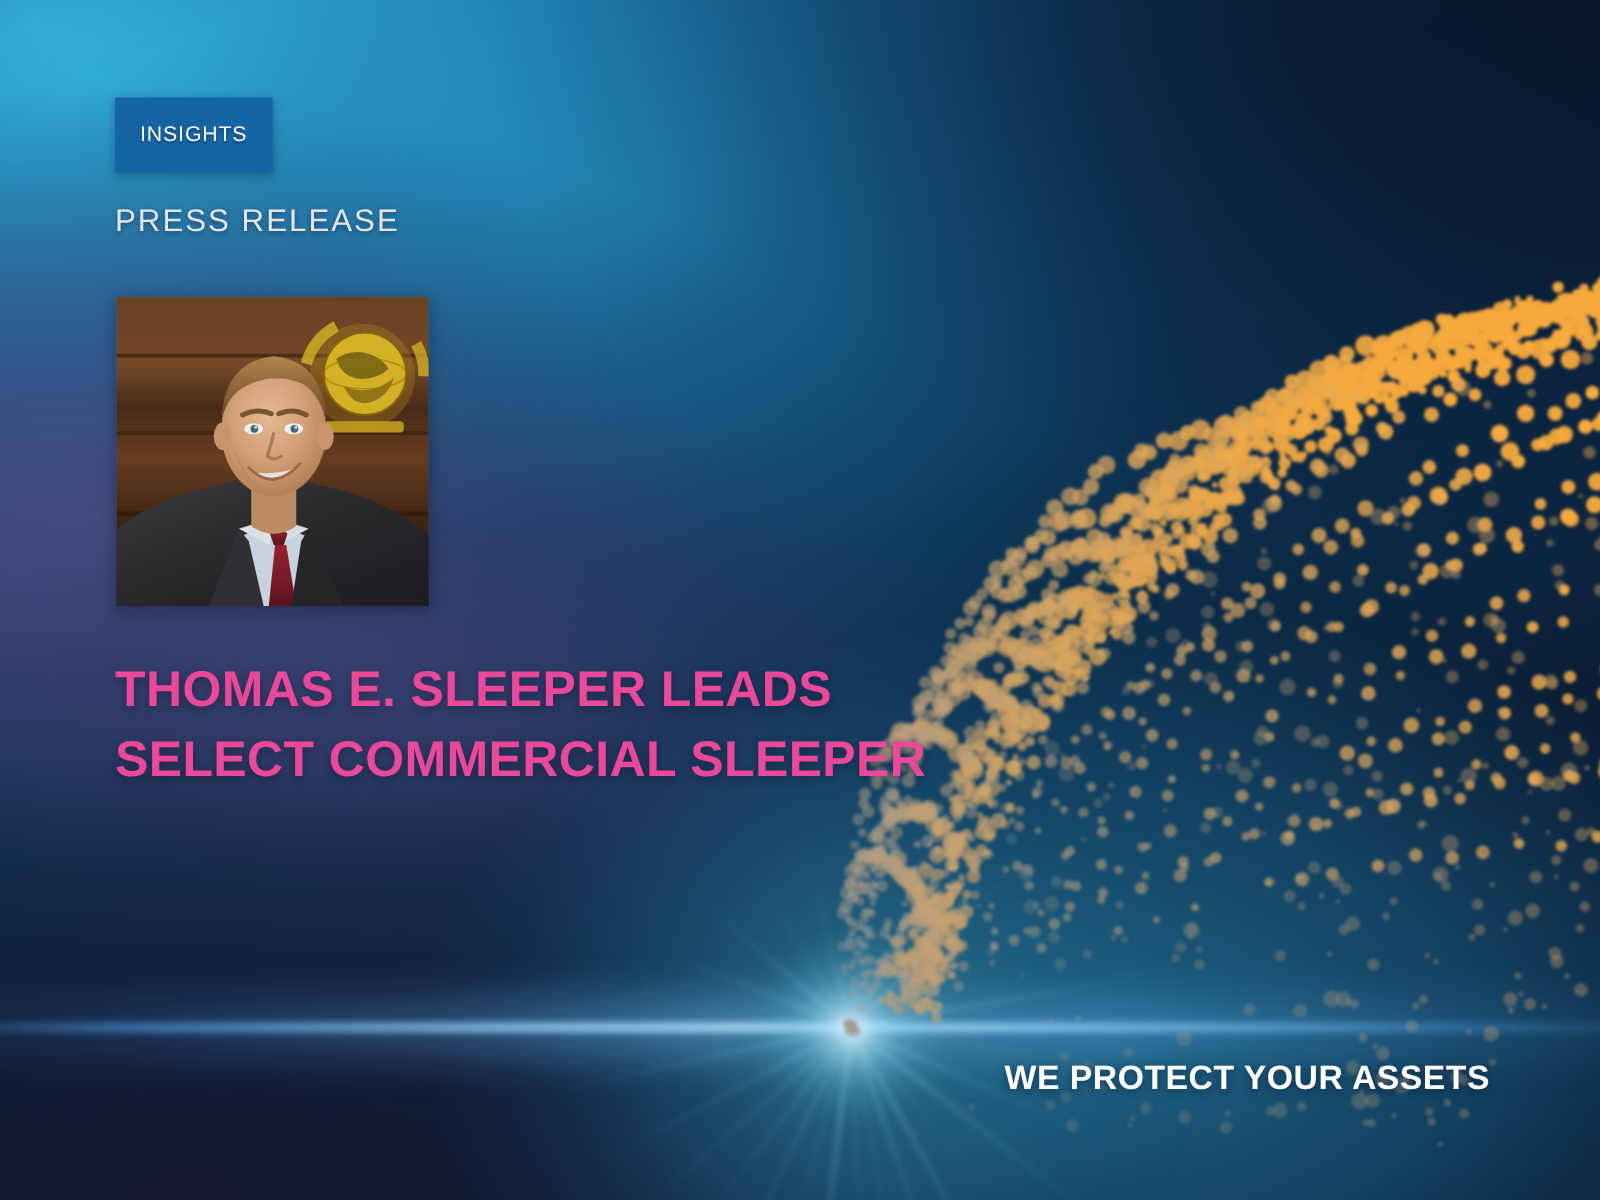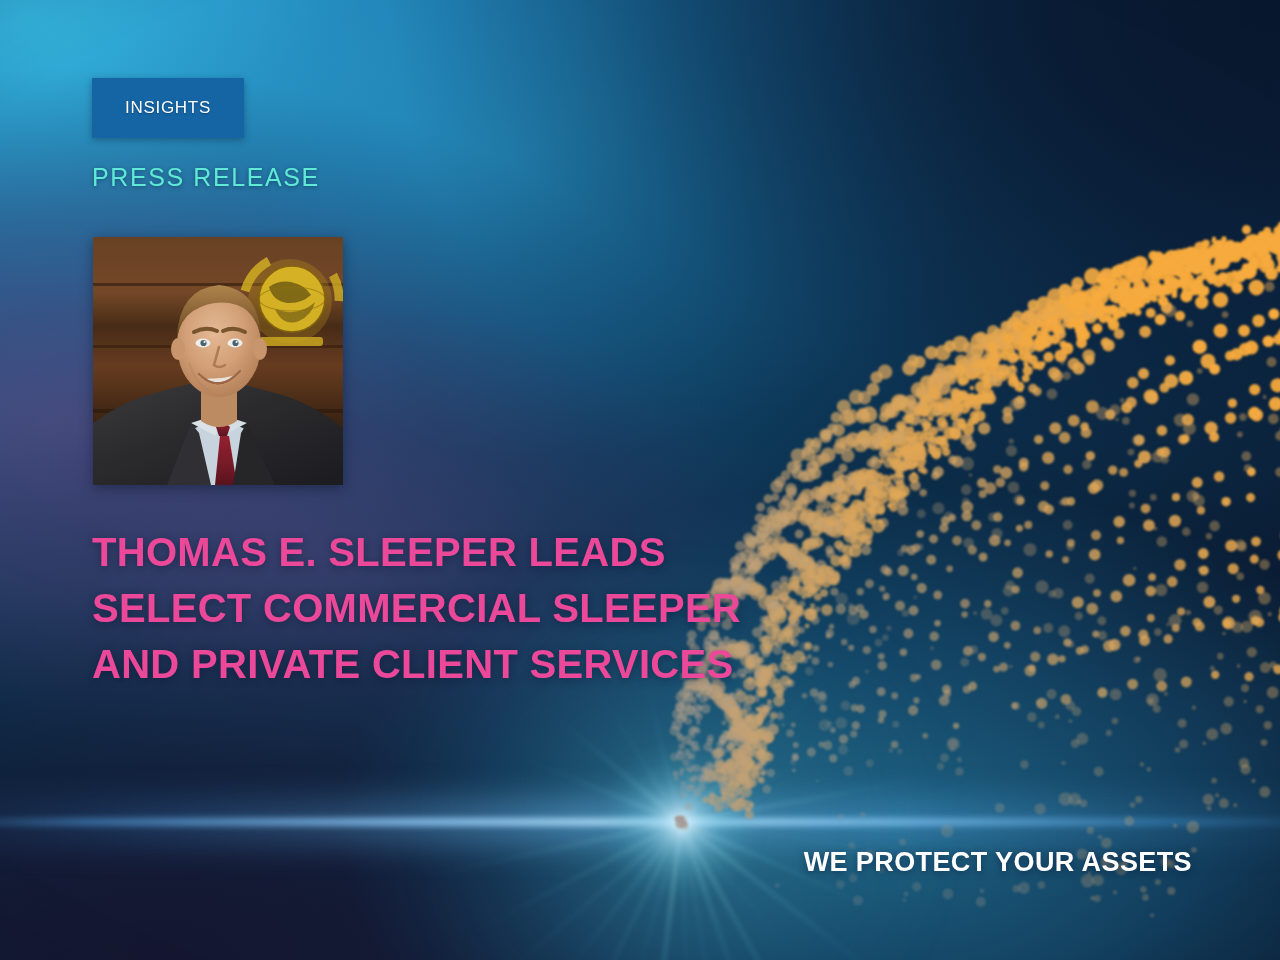--- a/index.html
+++ b/index.html
@@ -131,37 +131,37 @@
   .sphere-wrap {
     position:absolute; inset:0;
     pointer-events:none;
   }
   .sphere-wrap svg { display:block; width:1280px; height:960px; }
 
   
   .badge {
     position:absolute;
     left:92px; top:78px;
-    width:152px; height:60px;
+    width:126px; height:60px;
     background:#1565a5;
     display:flex; align-items:center; justify-content:center;
     box-shadow:0 2px 7px rgba(3,20,40,0.34);
   }
   .badge-label {
     color:#ffffff;
     font-size:17px;
     letter-spacing:0.7px;
     font-weight:400;
     text-shadow:0 1px 2px rgba(0,20,45,0.40);
   }
 
   .kicker {
     position:absolute;
     left:92px; top:163px;
-    color:#5eead4;
+    color:#e5e5e5;
     font-size:25px;
     font-weight:500;
     letter-spacing:1.6px;
     text-shadow:0 1px 4px rgba(0,22,48,0.45);
   }
 
   .portrait {
     position:absolute;
     left:93px; top:237px;
     width:250px; height:248px;
@@ -2426,20 +2426,19 @@
 
       <path d="M96 126 q8 26 30 32" stroke="#c2895f" stroke-width="2" fill="none" opacity="0.45"></path>
 
       <rect x="0" y="0" width="250" height="248" fill="#2a1a0c" opacity="0.07"></rect>
     </svg>
   </div>
 
   <div class="headline">
     <span class="hl-line">THOMAS E. SLEEPER LEADS</span>
     <span class="hl-line">SELECT COMMERCIAL SLEEPER</span>
-    <span class="hl-line">AND PRIVATE CLIENT SERVICES</span>
   </div>
 
   <div class="tagline">
     <span class="tg-line">WE PROTECT YOUR ASSETS</span>
   </div>
 
 </div>
 
 </body></html>

